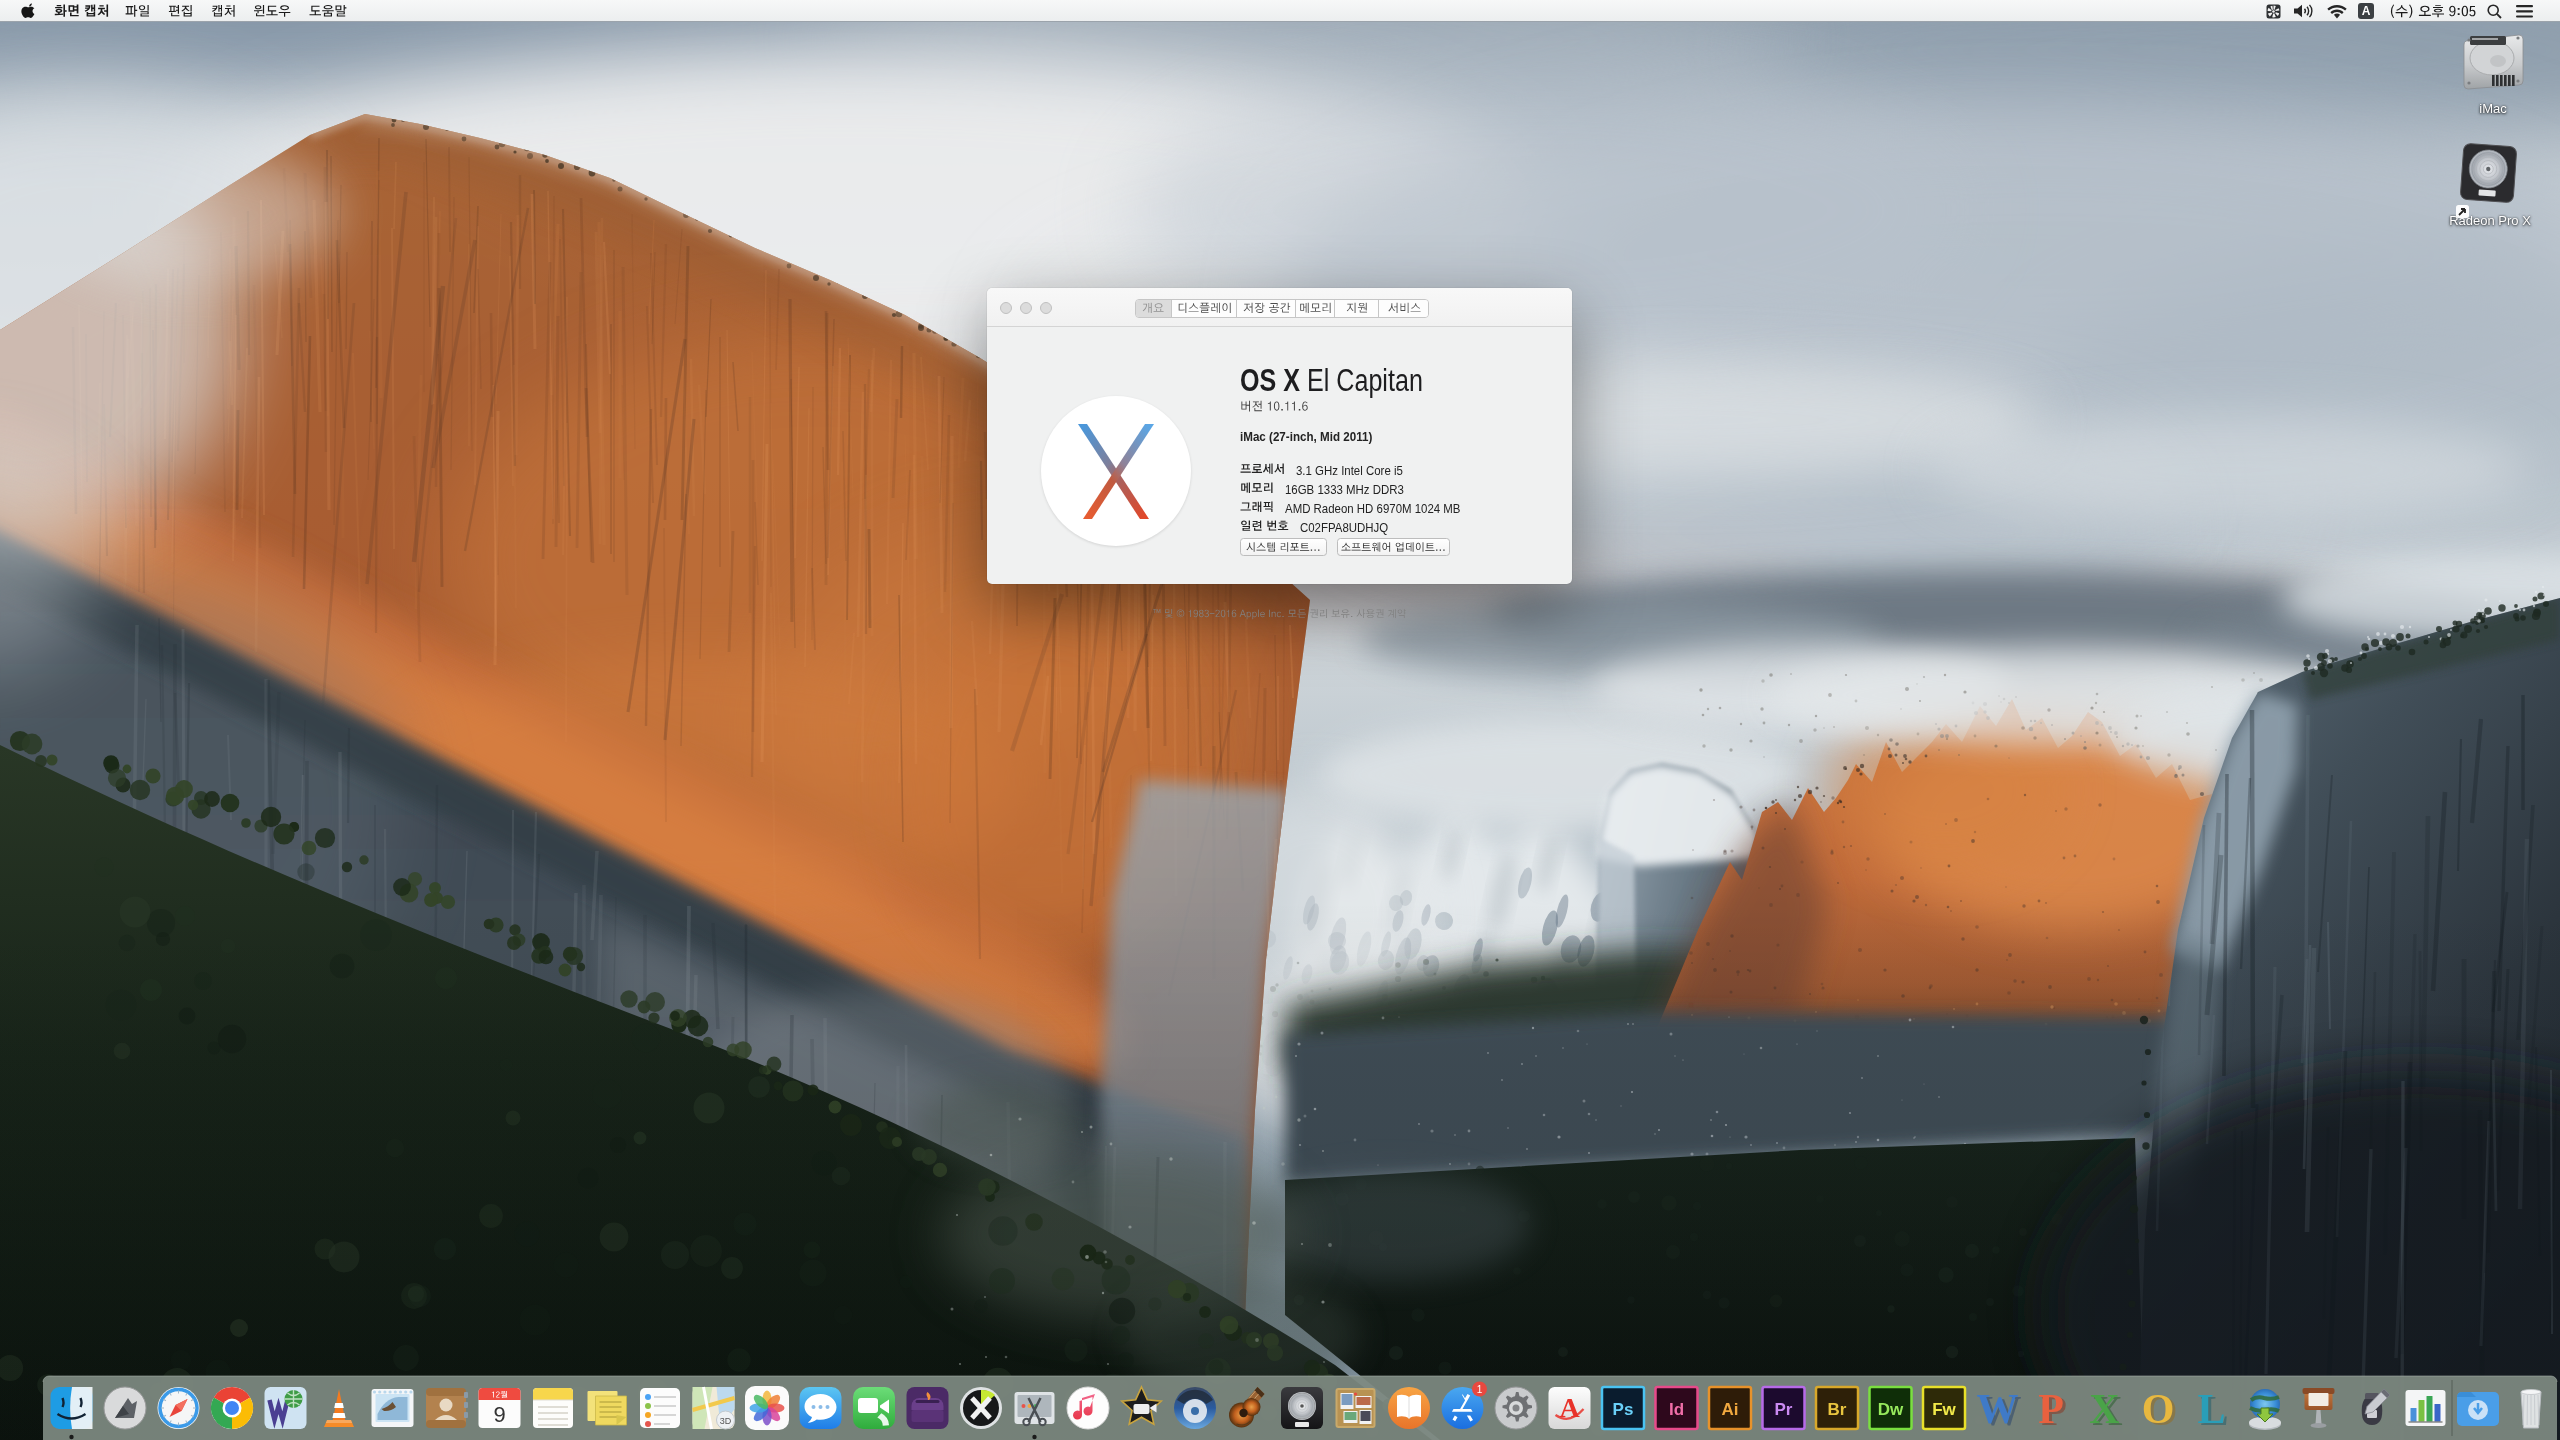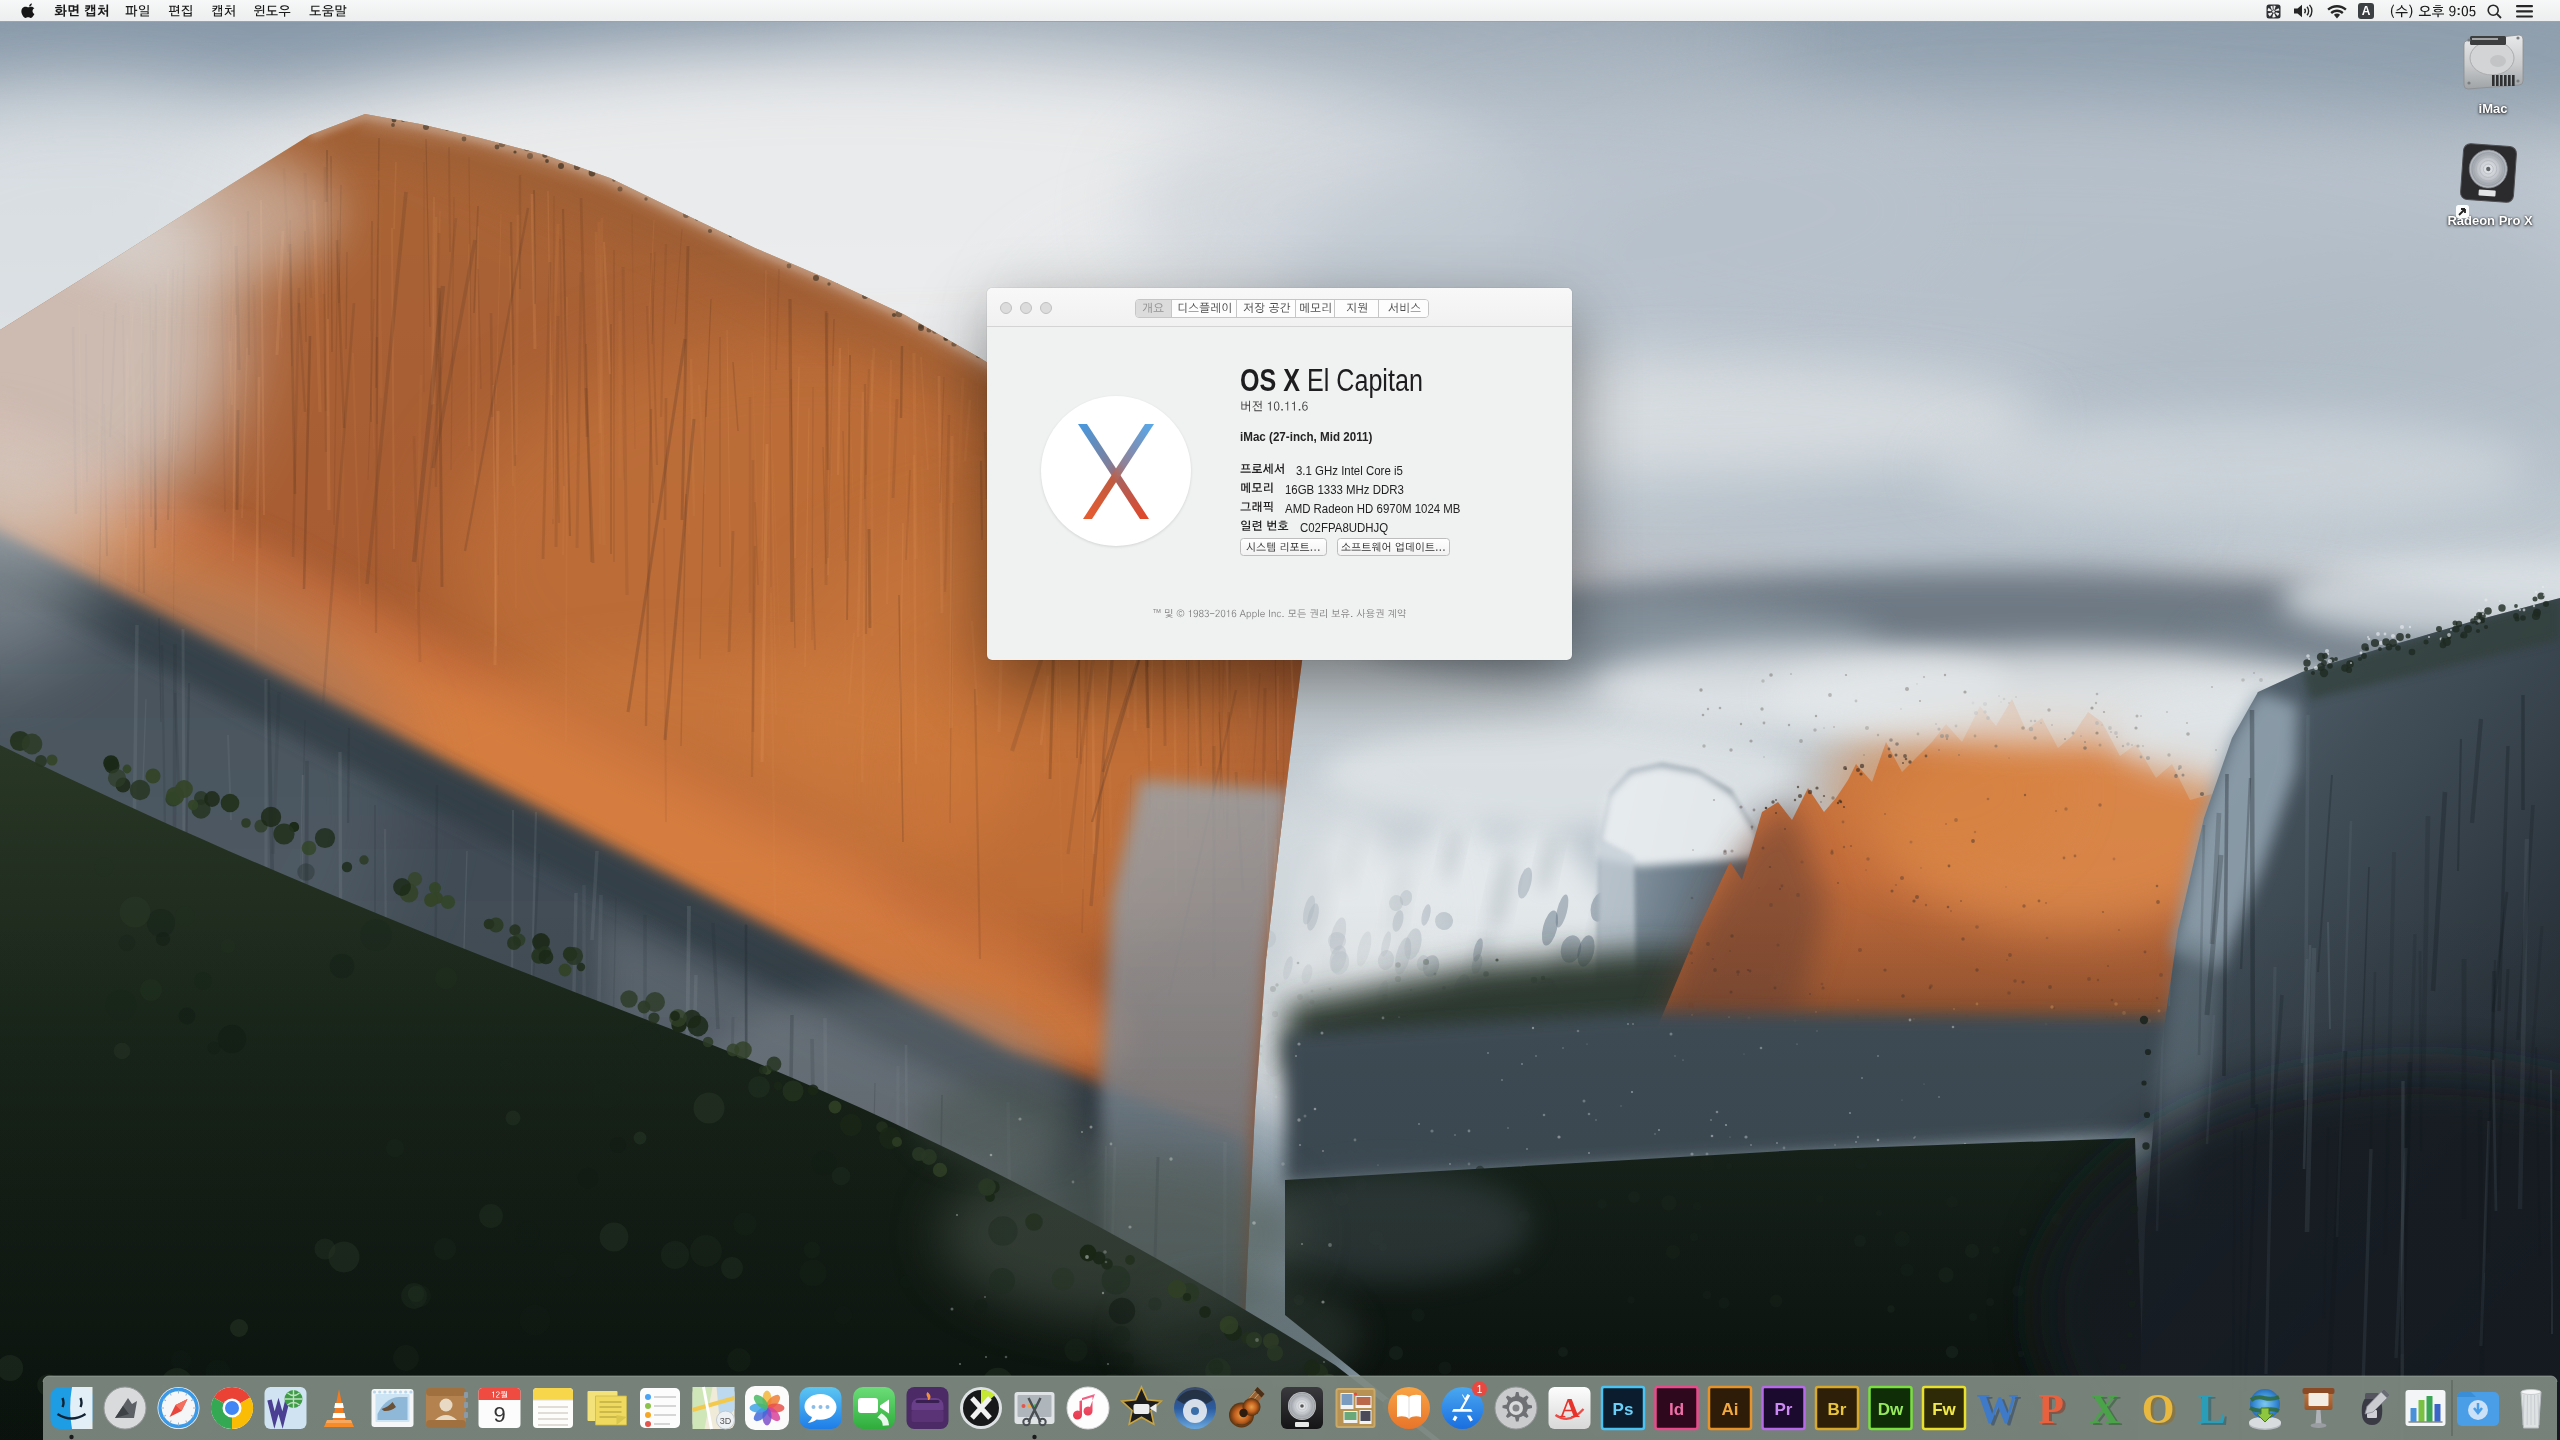--- a/index.html
+++ b/index.html
@@ -1,18 +1,18 @@
 <!DOCTYPE html>
 <html><head><meta charset="utf-8">
 <style>
 html,body{margin:0;padding:0;width:2560px;height:1440px;overflow:hidden;background:#9aa9b5;}
 *{box-sizing:border-box}
 body{font-family:"Liberation Sans",sans-serif;position:relative;}
 .wp{position:absolute;left:0;top:0;}
-.label{position:absolute;color:#fff;font-weight:bold;font-size:13px;text-align:center;text-shadow:0 1px 3px rgba(0,0,0,0.85),0 0 2px rgba(0,0,0,0.6);z-index:10}
+.label{position:absolute;color:#fff;font-weight:normal;font-size:13px;text-align:center;text-shadow:0 1px 3px rgba(0,0,0,0.85),0 0 2px rgba(0,0,0,0.6);z-index:10}
 </style></head><body>
 
 <svg class="wp" width="2560" height="1440" viewBox="0 0 2560 1440">
 <defs>
 <linearGradient id="sky" x1="0" y1="0" x2="0" y2="1">
  <stop offset="0" stop-color="#8e9dac"></stop>
  <stop offset="0.055" stop-color="#a8b4bf"></stop>
  <stop offset="0.13" stop-color="#cdd4d9"></stop>
  <stop offset="0.25" stop-color="#e2e5e7"></stop>
  <stop offset="0.40" stop-color="#d8dde0"></stop>
@@ -1706,21 +1706,21 @@
       <circle cx="28" cy="26" r="12" fill="none" stroke="#aeb2b8" stroke-width="0.8" opacity="0.8"></circle>
       <circle cx="28" cy="26" r="15.5" fill="none" stroke="#aeb2b8" stroke-width="0.8" opacity="0.8"></circle>
 <circle cx="28" cy="26" r="2.2" fill="#606468"></circle>
 <rect x="20" y="47" width="17" height="6" rx="1" fill="#e2e3e5"></rect>
 </g>
 <g transform="translate(76,180)">
       <rect x="0" y="0" width="13" height="13" rx="2.5" fill="#fff" opacity="0.95"></rect>
       <path d="M3,10 L9,4 M9,4 L5,4 M9,4 L9,8" stroke="#222" stroke-width="1.8" fill="none"></path>
     </g>
 </svg>
-<div style="position:absolute;left:987px;top:288px;width:585px;height:372px;background:#f0f1f1;border-radius:5px;box-shadow:0 25px 70px rgba(0,0,0,0.45), 0 0 1px rgba(0,0,0,0.35);z-index:40">
+<div style="position:absolute;left:987px;top:288px;width:585px;height:296px;background:#f0f1f1;border-radius:5px;box-shadow:0 25px 70px rgba(0,0,0,0.45), 0 0 1px rgba(0,0,0,0.35);z-index:40">
 <div style="position:absolute;left:0;top:0;width:585px;height:39px;background:linear-gradient(#f8f8f8,#f1f1f1);border-bottom:1px solid #d4d4d4;border-radius:5px 5px 0 0"></div>
 <div style="position:absolute;left:13px;top:14px;width:12px;height:12px;border-radius:6px;background:#dcdcdc;border:0.5px solid #c0c0c0;box-sizing:border-box"></div>
 <div style="position:absolute;left:33px;top:14px;width:12px;height:12px;border-radius:6px;background:#dcdcdc;border:0.5px solid #c0c0c0;box-sizing:border-box"></div>
 <div style="position:absolute;left:53px;top:14px;width:12px;height:12px;border-radius:6px;background:#dcdcdc;border:0.5px solid #c0c0c0;box-sizing:border-box"></div>
 <div style="position:absolute;left:148px;top:10.5px;width:294px;height:19px;border:1px solid #c6c6c6;border-radius:4px;box-sizing:border-box;overflow:hidden;display:flex">
 <div style="width:36px;height:100%;background:#dcdcdc;border-right:1px solid #c6c6c6;box-sizing:border-box;position:relative"></div>
 <div style="width:65.5px;height:100%;background:#fdfdfd;border-right:1px solid #c6c6c6;box-sizing:border-box;position:relative"></div>
 <div style="width:59.5px;height:100%;background:#fdfdfd;border-right:1px solid #c6c6c6;box-sizing:border-box;position:relative"></div>
 <div style="width:39px;height:100%;background:#fdfdfd;border-right:1px solid #c6c6c6;box-sizing:border-box;position:relative"></div>
 <div style="width:44px;height:100%;background:#fdfdfd;border-right:1px solid #c6c6c6;box-sizing:border-box;position:relative"></div>

